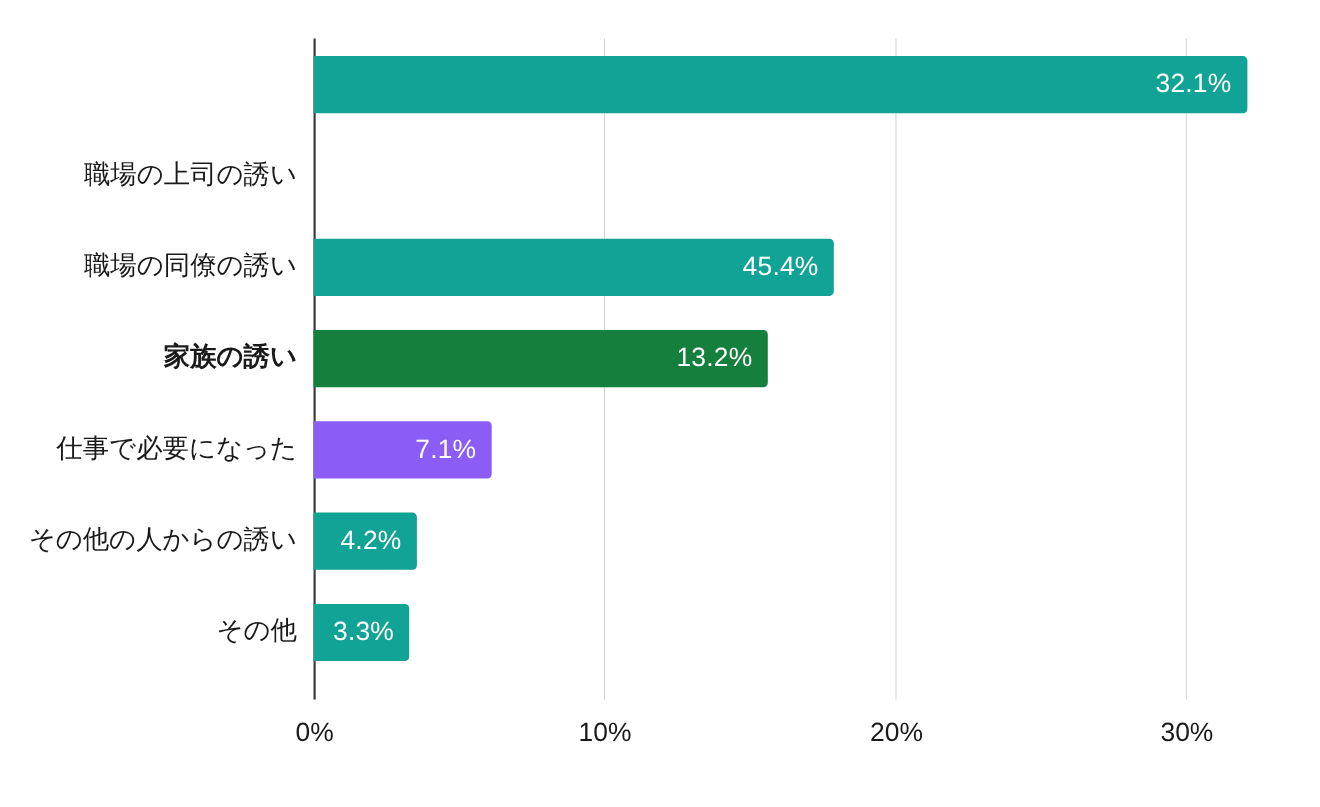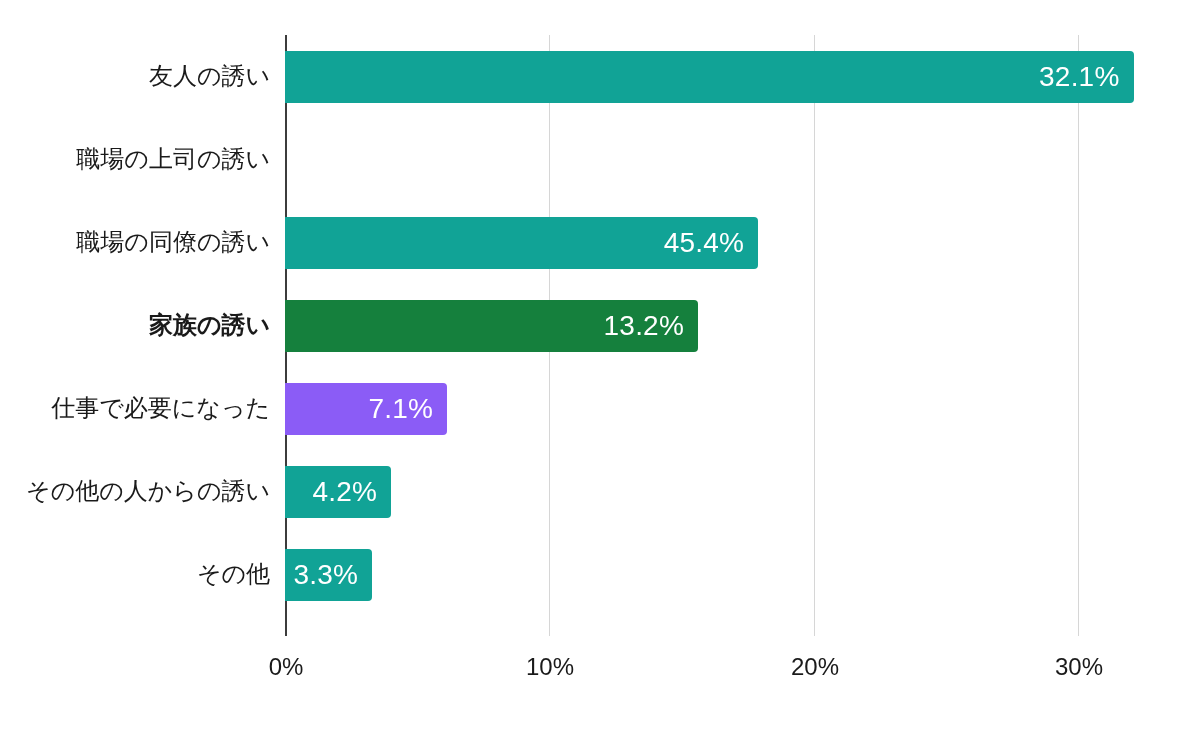--- a/index.html
+++ b/index.html
@@ -73,21 +73,21 @@
     border-radius: 0 4px 4px 0;
     box-sizing: border-box;
   }
 
   .bar-value {
     position: absolute;
     right: 14px;
     top: 50%;
     transform: translateY(-50%);
     color: #ffffff;
-    font-size: 28px;
+    font-size: 24px;
     line-height: 1;
     white-space: nowrap;
     letter-spacing: 0.2px;
   }
 
   
   .cat-labels {
     position: absolute;
     left: 0;
     top: 35px;
@@ -137,23 +137,20 @@
 
   <div class="plot-area">
     <div class="gridline" style="left: 264px; background: rgb(214, 214, 214);"></div>
     <div class="gridline" style="left: 529px; background: rgb(214, 214, 214);"></div>
     <div class="gridline" style="left: 793px; background: rgb(214, 214, 214);"></div>
   </div>
 
   <div class="axis-line" style="background: rgb(60, 60, 60);"></div>
 
   <div class="cat-labels">
-    <div class="cat-label" style="top: 0px; color: rgb(26, 26, 26);">
-      <span>友人の誘い</span>
-    </div>
     <div class="cat-label" style="top: 83px; color: rgb(26, 26, 26);">
       <span>職場の上司の誘い</span>
     </div>
     <div class="cat-label" style="top: 166px; color: rgb(26, 26, 26);">
       <span>職場の同僚の誘い</span>
     </div>
     <div class="cat-label" style="top: 249px; color: rgb(26, 26, 26); font-weight: bold;">
       <span>家族の誘い</span>
     </div>
     <div class="cat-label" style="top: 332px; color: rgb(26, 26, 26); margin-left: 46px;">
@@ -182,21 +179,21 @@
       <div class="bar" style="width: 413px; background: #15803d;">
         <span class="bar-value" style="color: rgb(255, 255, 255);">13.2%</span>
       </div>
     </div>
     <div class="bar-band" style="top:332px">
       <div class="bar" style="width: 162px; background: #8b5cf6;">
         <span class="bar-value" style="color: rgb(255, 255, 255);">7.1%</span>
       </div>
     </div>
     <div class="bar-band" style="top:415px">
-      <div class="bar" style="width: 106px; background: rgb(17, 163, 150);">
+      <div class="bar" style="width: 94px; background: rgb(17, 163, 150);">
         <span class="bar-value" style="color: rgb(255, 255, 255);">4.2%</span>
       </div>
     </div>
     <div class="bar-band" style="top:498px">
       <div class="bar" style="width: 87.23px; background: rgb(17, 163, 150);">
         <span class="bar-value" style="color: rgb(255, 255, 255);">3.3%</span>
       </div>
     </div>
   </div>
 

